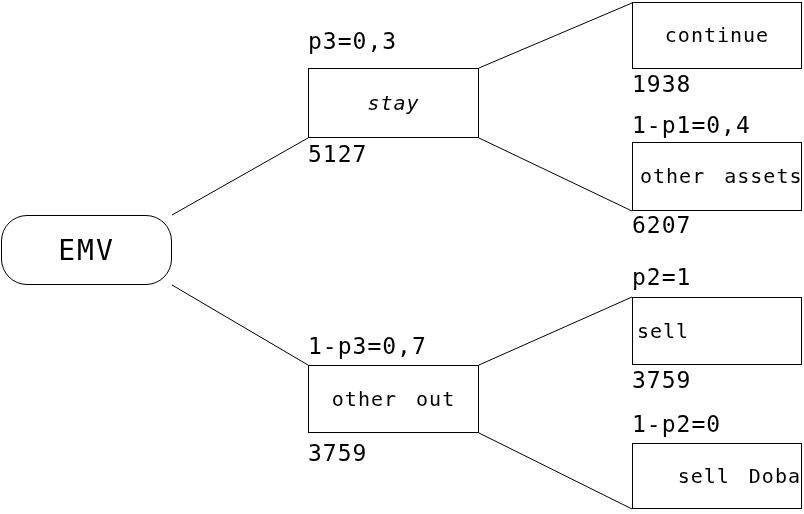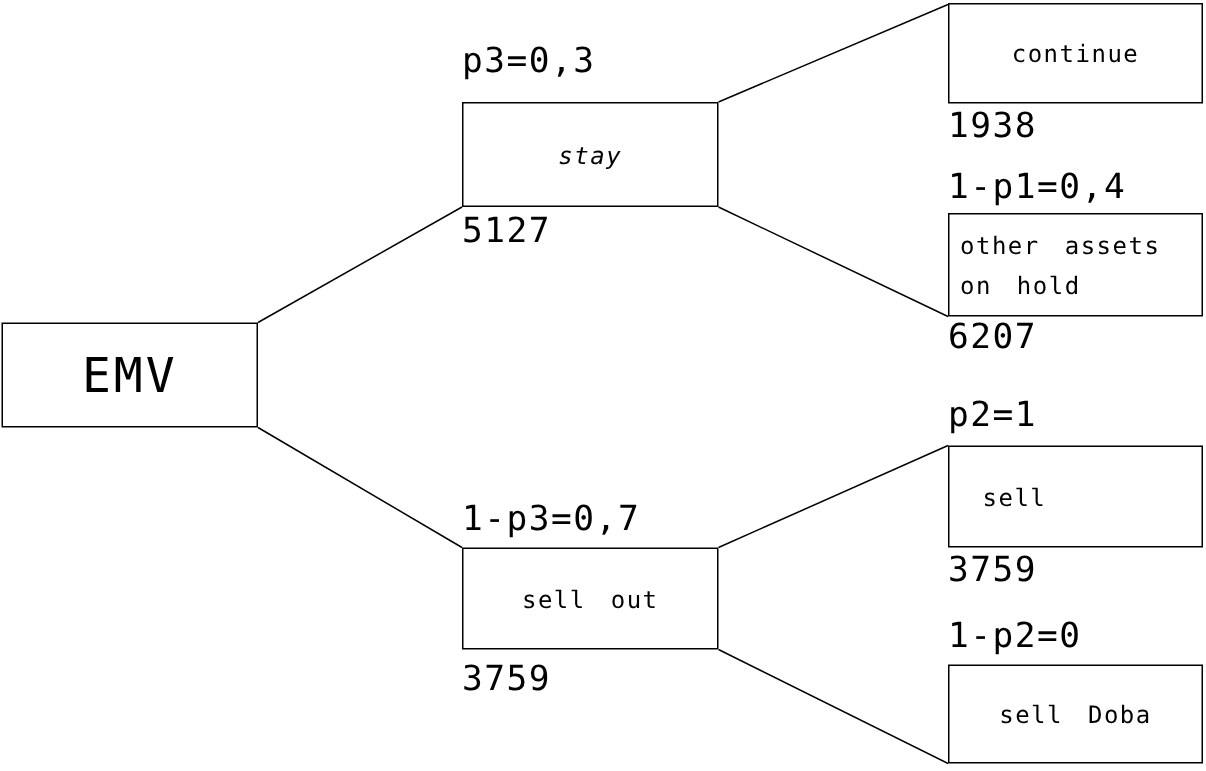--- a/index.html
+++ b/index.html
@@ -24,47 +24,47 @@
     height: 514px;
   }
   .box {
     position: absolute;
     box-sizing: border-box;
     background: #ffffff;
     border: 1px solid #000000;
     display: flex;
     align-items: center;
     justify-content: center;
-    font-size: 16px;
+    font-size: 20px;
     letter-spacing: 1px;
     word-spacing: 6px;
     line-height: 27px;
     white-space: nowrap;
   }
   .box.multiline {
     flex-direction: column;
     align-items: flex-start;
     justify-content: center;
   }
   .caption {
     position: absolute;
     box-sizing: border-box;
     text-align: left;
     font-size: 23px;
     letter-spacing: 1px;
     line-height: 26px;
     white-space: nowrap;
   }
-  #box-emv { left: 1px; top: 215px; width: 171px; height: 70px; font-size: 32px; letter-spacing: 2px; }
+  #box-emv { left: 1px; top: 215px; width: 171px; height: 70px; font-size: 28px; letter-spacing: 2px; border-radius: 26px; }
   #box-stay { left: 308px; top: 68px; width: 171px; height: 70px; font-style: italic; }
   #box-pullout { left: 308px; top: 365px; width: 171px; height: 68px; }
   #box-continue { left: 632px; top: 2px; width: 170px; height: 67px; }
   #box-other { left: 632px; top: 142px; width: 170px; height: 69px; padding-left: 7px; }
-  #box-selleverything { left: 632px; top: 297px; width: 170px; height: 68px; padding-left: 22px; }
-  #box-selldoba { left: 632px; top: 443px; width: 170px; height: 66px; }
+  #box-selleverything { left: 632px; top: 297px; width: 170px; height: 68px; padding-left: 4px; }
+  #box-selldoba { left: 632px; top: 443px; width: 170px; height: 66px; justify-content: flex-end; }
 
   #value-emv { left: 1px; top: 289px; width: 171px; }
   #prob-stay { left: 308px; top: 28px; width: 171px; }
   #value-stay { left: 308px; top: 141px; width: 171px; }
   #prob-pullout { left: 308px; top: 333px; width: 171px; }
   #value-pullout { left: 308px; top: 440px; width: 171px; }
   #value-continue { left: 632px; top: 71px; width: 170px; }
   #prob-other { left: 632px; top: 112px; width: 170px; }
   #value-other { left: 632px; top: 212px; width: 170px; }
   #prob-selleverything { left: 632px; top: 264px; width: 170px; }
@@ -90,33 +90,32 @@
   </div>
 
   <div id="prob-stay" class="caption">p3=0,3</div>
   <div id="box-stay" class="box">
     <span>stay</span>
   </div>
   <div id="value-stay" class="caption">5127</div>
 
   <div id="prob-pullout" class="caption">1-p3=0,7</div>
   <div id="box-pullout" class="box">
-    <span>sell out</span>
+    <span>other out</span>
   </div>
   <div id="value-pullout" class="caption">3759</div>
 
   <div id="box-continue" class="box">
     <span>continue</span>
   </div>
   <div id="value-continue" class="caption">1938</div>
 
   <div id="prob-other" class="caption">1-p1=0,4</div>
   <div id="box-other" class="box multiline">
     <span>other assets</span>
-    <span>on hold</span>
   </div>
   <div id="value-other" class="caption">6207</div>
 
   <div id="prob-selleverything" class="caption">p2=1</div>
   <div id="box-selleverything" class="box multiline">
     <span>sell</span>
   </div>
   <div id="value-selleverything" class="caption">3759</div>
 
   <div id="prob-selldoba" class="caption">1-p2=0</div>

